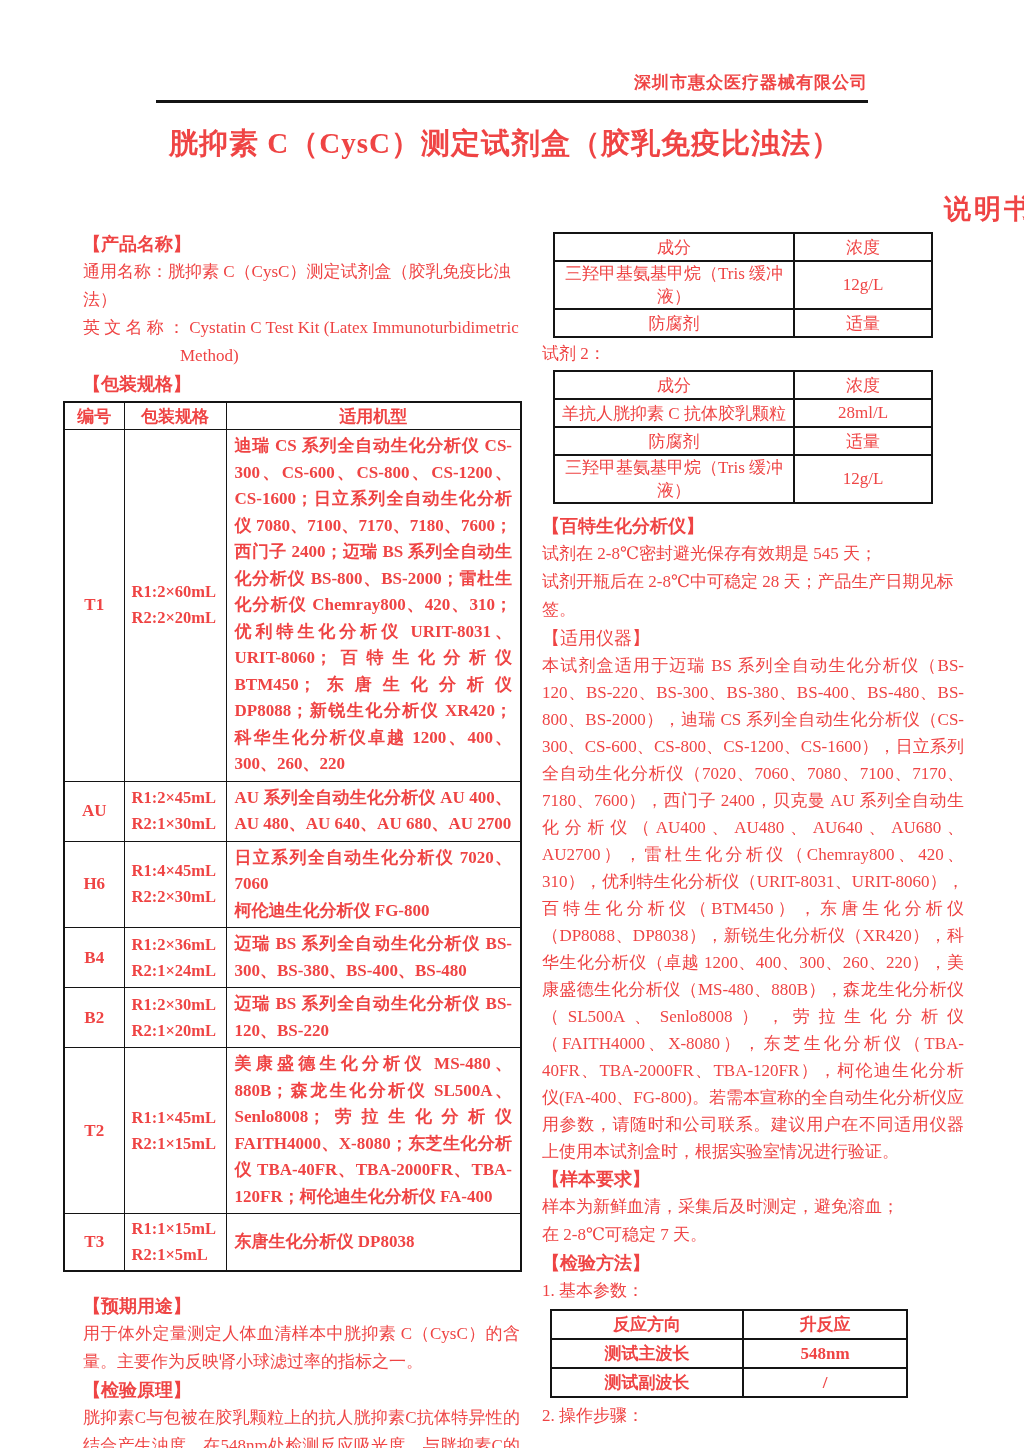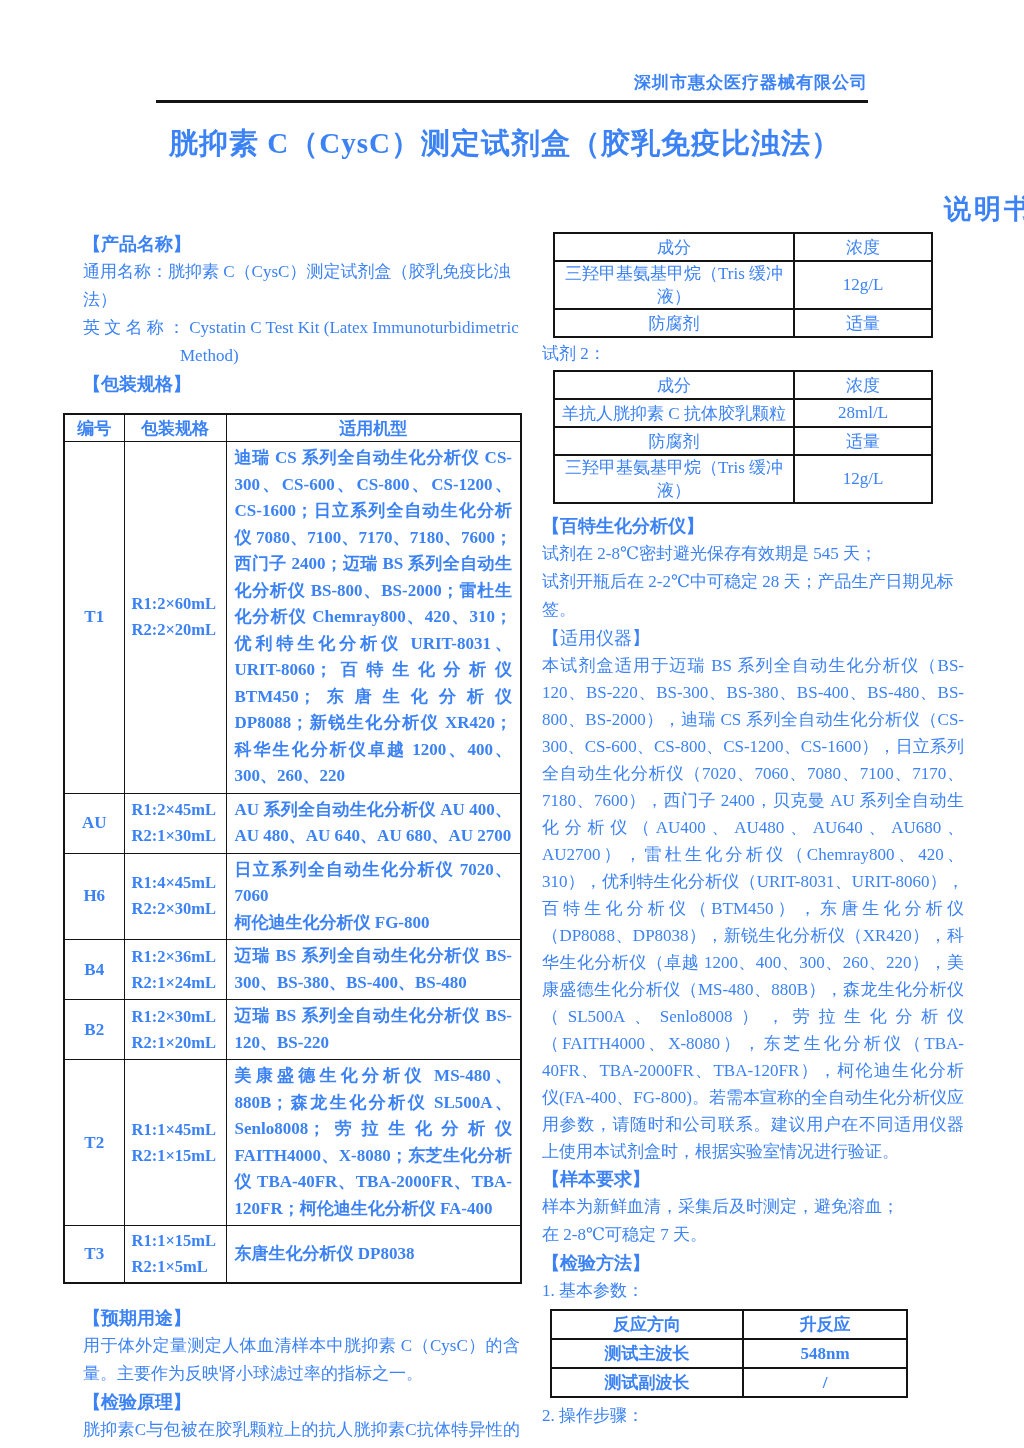--- a/index.html
+++ b/index.html
@@ -1,18 +1,18 @@
 <!DOCTYPE html>
 <html><head>
 <meta charset="utf-8">
 <style>
   html,body { margin:0; padding:0; background:#fff; }
   .page {
     position:relative; width:1024px; height:1448px; background:#ffffff;
-    color:#3b82f6; font-family:"Liberation Serif","DejaVu Serif",serif;
+    color:#ef4444; font-family:"Liberation Serif","DejaVu Serif",serif;
     overflow:hidden;
   }
   .company {
     position:absolute; top:71px; right:156px;
     font-family:"Liberation Sans","DejaVu Sans",sans-serif;
     font-weight:700; font-size:17px; letter-spacing:1px;
   }
   .header-rule {
     position:absolute; top:100px; left:156px; width:712px; height:3px;
     background:#141414;
@@ -33,21 +33,21 @@
   .sec-h.light { font-weight:400; }
 
   .bodyline { font-size:17px; line-height:28px; margin:0; padding-left:20px; }
   .col-right .bodyline { padding-left:2px; }
   .just { text-align:justify; }
   .indent-method { padding-left:117px; }
 
   table { border-collapse:collapse; table-layout:fixed; }
   th,td { border:1px solid #141414;font-weight:bold; }
 
-  .pack-table { width:457px; margin-top:15px; border:2px solid #141414; }
+  .pack-table { width:457px; margin-top:3px; border:2px solid #141414; }
   .pack-table th { height:26px; font-size:17px; font-weight:700; text-align:center; padding:0; }
   .pack-table td { font-size:17px; vertical-align:middle; }
   .pack-table td.cid { text-align:center; }
   .pack-table td.spec { white-space:pre-line; line-height:26px; padding:2px 2px 2px 7px; font-size:16.5px; }
   .pack-table td.models { white-space:pre-line; line-height:26.5px; padding:3px 8px; text-align:justify; }
 
   .comp-table { width:378px; margin:6px 0 0 13px; border:2px solid #d946ef; }
   .comp-table th, .comp-table td { height:26px; text-align:center; font-size:17px; font-weight:400; padding:0 4px; border-width:2px; }
 
   .plainlabel { font-size:17px; line-height:28px; margin:2px 0 0 0; padding-left:2px; }
@@ -193,21 +193,21 @@
         </tr>
         <tr>
           <td>三羟甲基氨基甲烷（Tris 缓冲液）</td>
           <td>12g/L</td>
         </tr>
       </tbody>
     </table>
 
     <div class="sec-h mt8">【百特生化分析仪】</div>
     <p class="bodyline">试剂在 2-8℃密封避光保存有效期是 545 天；</p>
-    <p class="bodyline">试剂开瓶后在 2-2℃中可稳定 28 天；产品生产日期见标签。</p>
+    <p class="bodyline">试剂开瓶后在 2-8℃中可稳定 28 天；产品生产日期见标签。</p>
 
     <div class="sec-h light">【适用仪器】</div>
     <p class="bodyline just" style="line-height:27px">本试剂盒适用于迈瑞 BS 系列全自动生化分析仪（BS-120、BS-220、BS-300、BS-380、BS-400、BS-480、BS-800、BS-2000），迪瑞 CS 系列全自动生化分析仪（CS-300、CS-600、CS-800、CS-1200、CS-1600），日立系列全自动生化分析仪（7020、7060、7080、7100、7170、7180、7600），西门子 2400，贝克曼 AU 系列全自动生化分析仪（AU400、AU480、AU640、AU680、AU2700），雷杜生化分析仪（Chemray800、420、310），优利特生化分析仪（URIT-8031、URIT-8060），百特生化分析仪（BTM450），东唐生化分析仪（DP8088、DP8038），新锐生化分析仪（XR420），科华生化分析仪（卓越 1200、400、300、260、220），美康盛德生化分析仪（MS-480、880B），森龙生化分析仪（SL500A、Senlo8008），劳拉生化分析仪（FAITH4000、X-8080），东芝生化分析仪（TBA-40FR、TBA-2000FR、TBA-120FR），柯伦迪生化分析仪(FA-400、FG-800)。若需本宣称的全自动生化分析仪应用参数，请随时和公司联系。建议用户在不同适用仪器上使用本试剂盒时，根据实验室情况进行验证。</p>
 
     <div class="sec-h">【样本要求】</div>
     <p class="bodyline">样本为新鲜血清，采集后及时测定，避免溶血；</p>
     <p class="bodyline">在 2-8℃可稳定 7 天。</p>
 
     <div class="sec-h">【检验方法】</div>
     <p class="bodyline step-label">1. 基本参数：</p>

